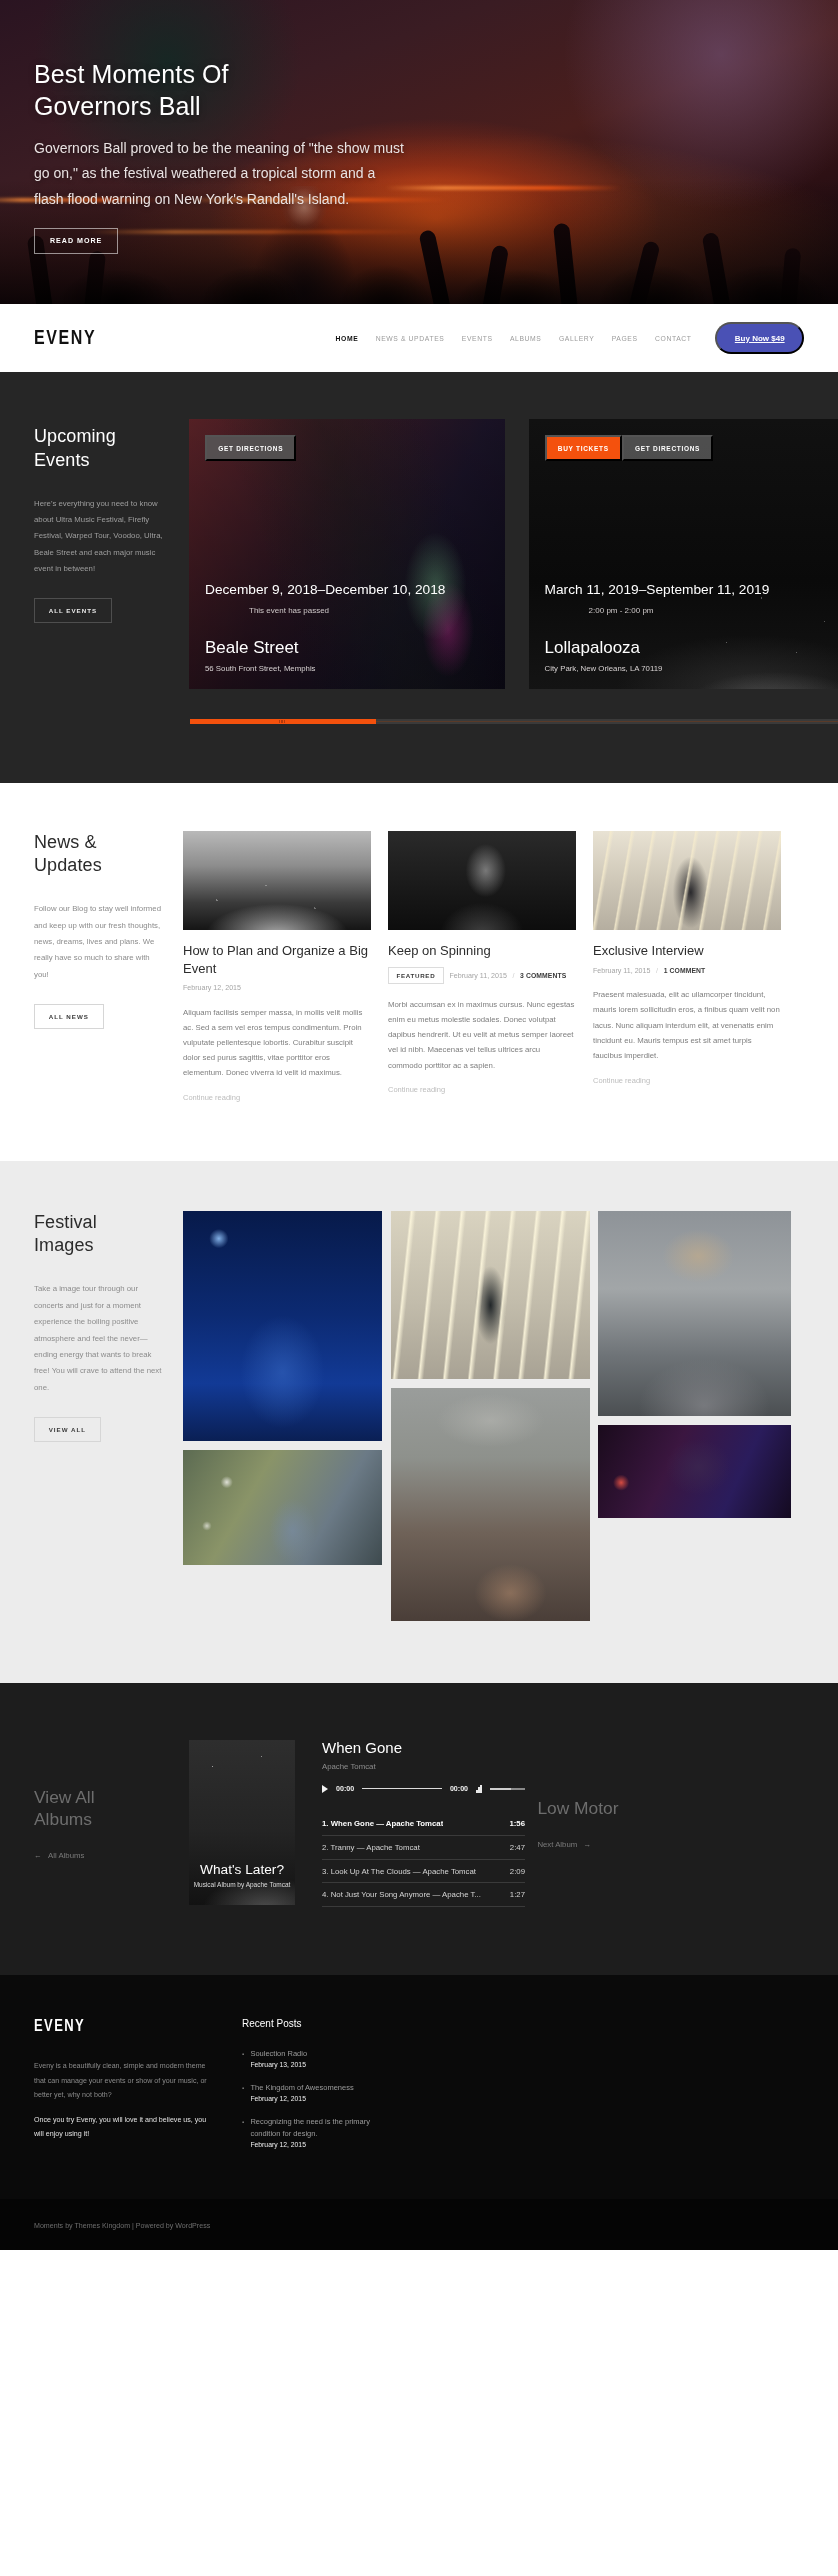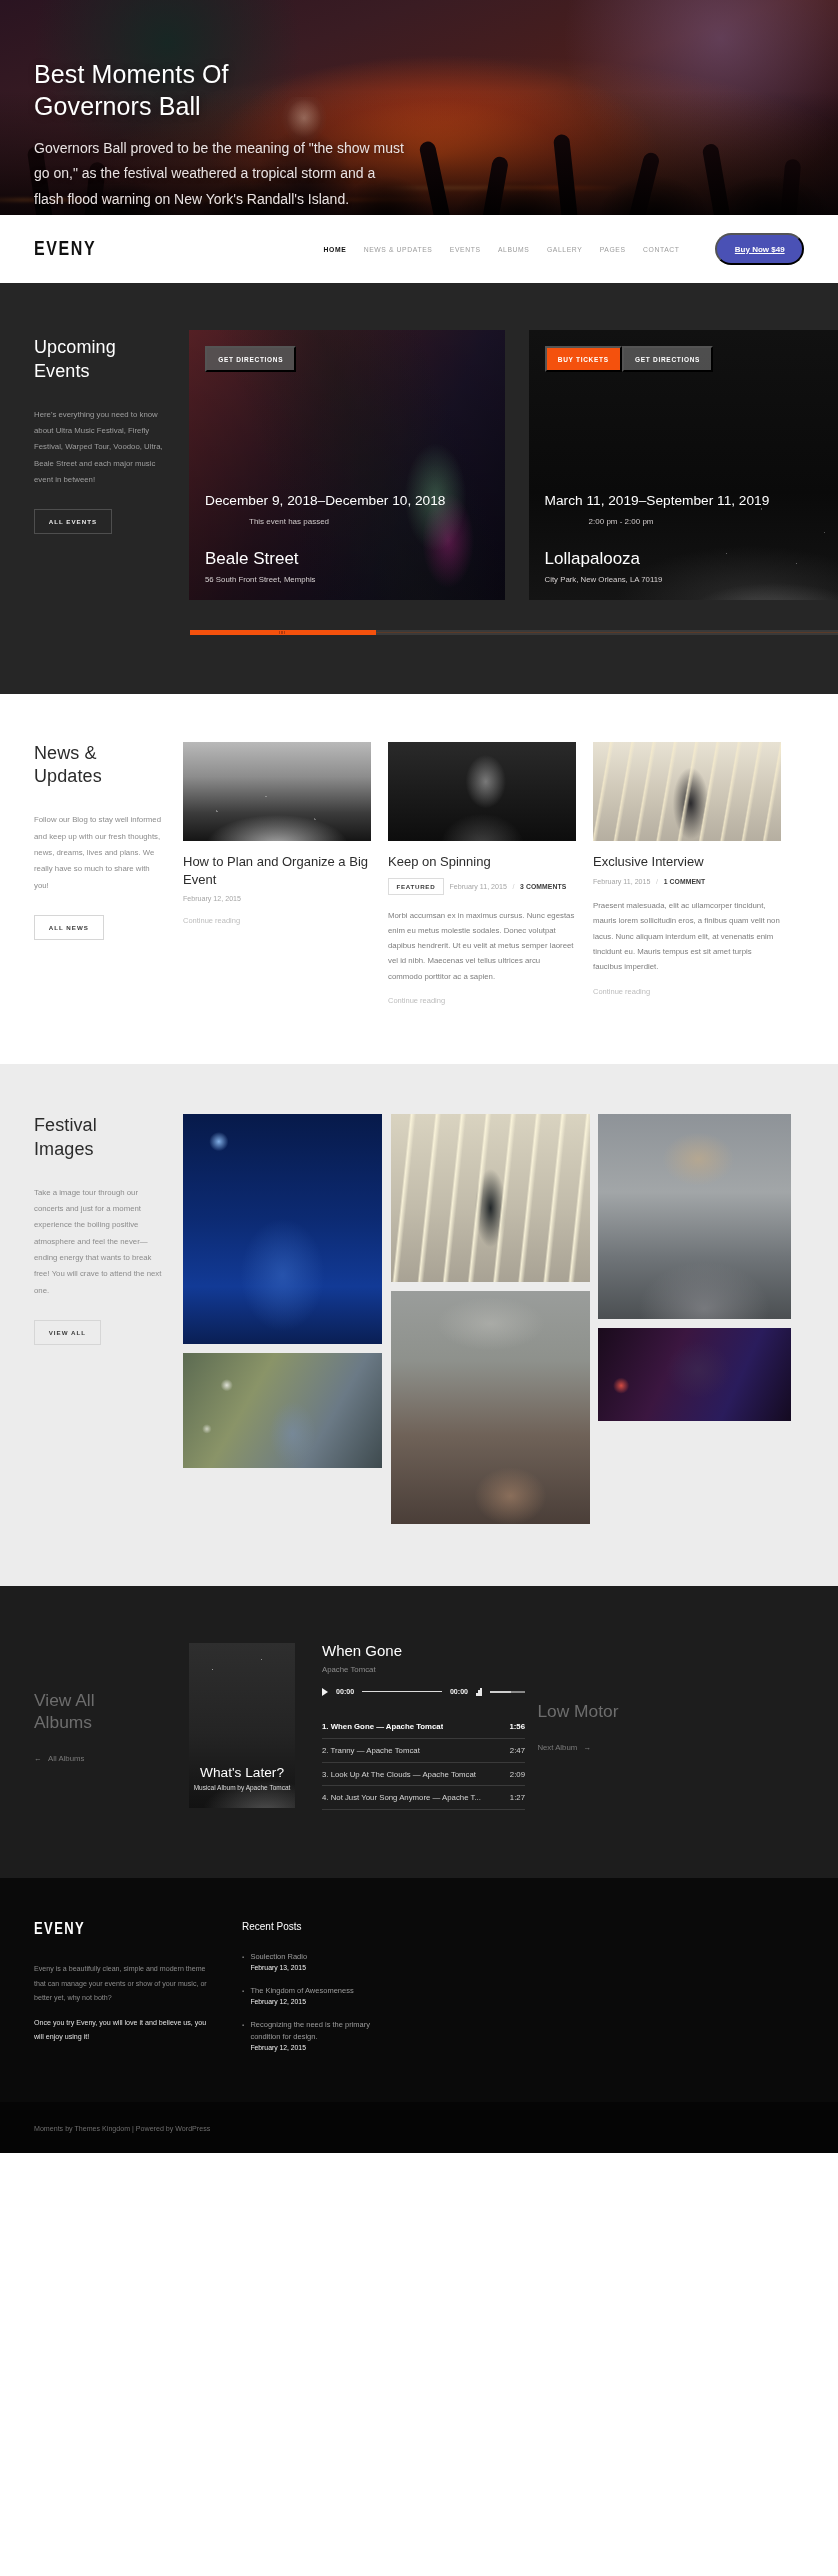--- a/index.html
+++ b/index.html
@@ -8,21 +8,21 @@
     width:838px;
     font-family:"Liberation Sans", sans-serif;
     color:#222;
     -webkit-font-smoothing:antialiased;
   }
   .page { width:838px; position:relative; overflow:hidden; }
 
   
   .hero {
     position:relative;
-    height:215px;
+    height:304px;
     background:
       radial-gradient(ellipse 323px 143px at 52% 72%, rgba(255,92,20,.78) 0%, rgba(215,55,10,.38) 38%, rgba(120,25,10,0) 70%),
       radial-gradient(ellipse 559px 186px at 58% 88%, rgba(255,120,40,.45) 0%, rgba(120,30,10,0) 72%),
       radial-gradient(circle 224px at 86% 18%, rgba(120,90,135,.55) 0%, rgba(40,24,40,0) 70%),
       radial-gradient(circle 186px at 20% 20%, rgba(20,40,36,.9) 0%, rgba(18,12,16,0) 72%),
       linear-gradient(160deg,#2a1421 0%, #3a1c23 30%, #4a1e1c 55%, #2d1014 78%, #140a0d 100%);
     overflow:hidden;
   }
   .hero-glowbar {
     position:absolute; height:4.3px; border-radius:3.7px;
@@ -78,21 +78,21 @@
   .nav {
     height:68px; background:#fff;
     display:flex; align-items:center; justify-content:space-between;
     padding:0 34px;
   }
   .logo {
     font-size:16px; font-weight:700; letter-spacing:1.6px;
     color:#111; font-family:"Liberation Sans", sans-serif;
     transform:scaleY(1.25); transform-origin:left center;
   }
-  .nav-right { display:flex; align-items:center; gap:16px; }
+  .nav-right { display:flex; align-items:center; gap:4px; }
   .nav-links { display:flex; align-items:center; gap:0; }
   .nav-link {
     font-size:6.8px; letter-spacing:0.6px; text-transform:uppercase;
     color:#9b9b9b; padding:0 8.7px; cursor:pointer; white-space:nowrap;
     font-weight:400;
     transform:scaleY(1.18);
   }
   .nav-link.active { color:#111; font-weight:700; }
   .buy-btn {
     margin-left:11.2px;
@@ -453,20 +453,21 @@
       </div>
 
       <div class="news-cols">
 
         <article class="news-col">
           <div class="news-thumb thumb-crowd"></div>
           <h3 class="news-title">How to Plan and Organize a Big Event</h3>
           <div class="news-meta">
             <span class="meta-date">February 12, 2015</span>
           </div>
+          <p class="news-excerpt">Aliquam facilisis semper massa, in mollis velit mollis ac. Sed a sem vel eros tempus condimentum. Proin vulputate pellentesque lobortis. Curabitur suscipit dolor sed purus sagittis, vitae porttitor eros elementum. Donec viverra id velit id maximus.</p>
           <div class="news-more">Continue reading</div>
         </article>
 
         <article class="news-col">
           <div class="news-thumb thumb-guitar"></div>
           <h3 class="news-title">Keep on Spinning</h3>
           <div class="news-meta">
             <span class="featured-tag">FEATURED</span>
             <span class="meta-date">February 11, 2015</span>
             <span class="meta-sep">/</span>

